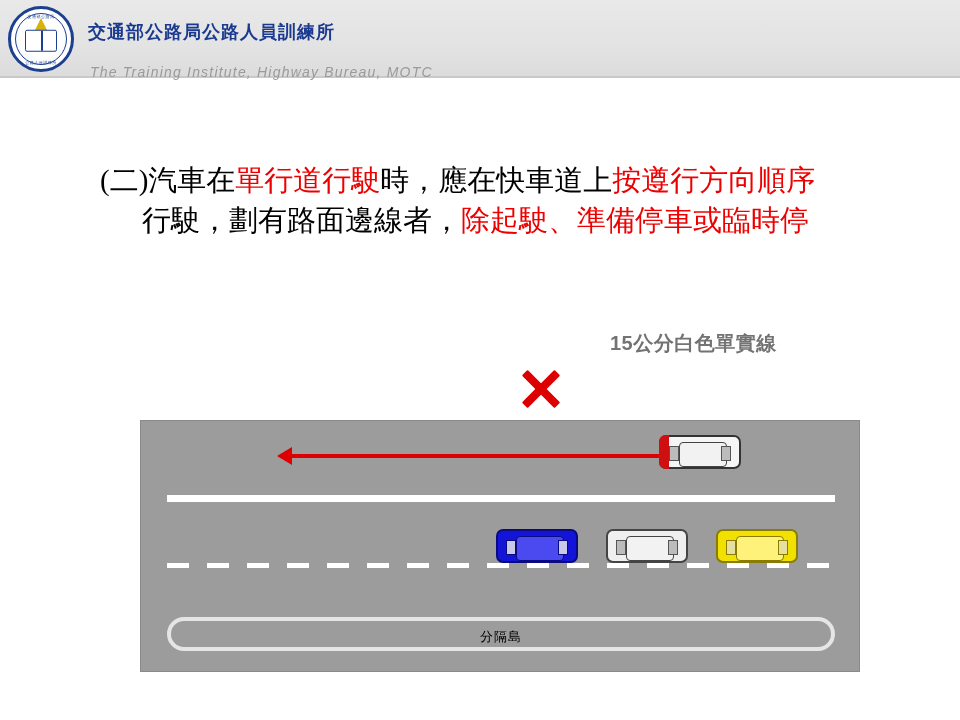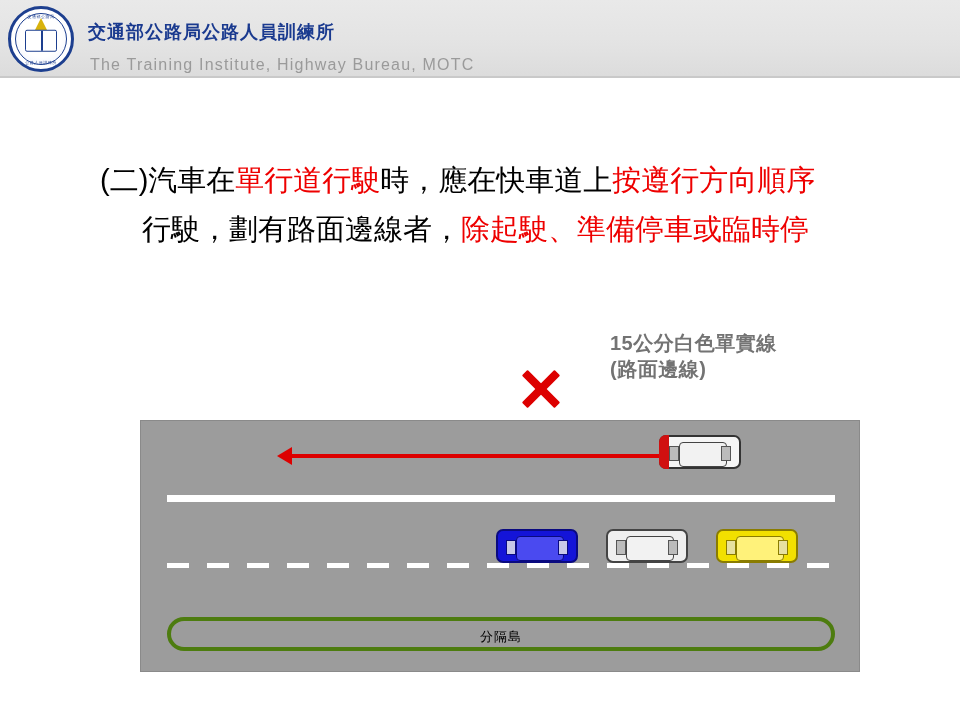--- a/index.html
+++ b/index.html
@@ -82,37 +82,39 @@
   .header-title {
     position: absolute;
     left: 88px; top: 20px;
     font-size: 18px;
     font-weight: bold;
     color: #1a3a8f;
     letter-spacing: 1px;
   }
   .header-sub {
     position: absolute;
-    left: 90px; top: 56px;
-    font-size: 16px;
+    left: 90px; top: 64px;
+    font-size: 14px;
     color: #9a9a9a;
     letter-spacing: 1.2px;
+    font-style: italic;
   }
 
   
   .para {
     position: absolute;
     left: 100px; top: 160px;
     width: 810px;
     font-size: 29px;
     line-height: 40px;
     color: #000000;
     text-indent: 0;
-  }
-  .para .l2, .para .l3 { display: block; padding-left: 42px; margin-top: 9px; }
+    font-family: Liberation Serif, serif;
+  }
+  .para .l2, .para .l3 { display: block; padding-left: 42px; }
   .para .l1 { display: block; }
   .red { color: #ee0000; }
   .ref {
     font-size: 17px;
     color: #000000;
   }
 
   
   .figure {
     position: absolute;
@@ -166,21 +168,21 @@
     left: 26px; top: 142px;
     width: 668px; height: 5px;
     background: repeating-linear-gradient(to right, #ffffff 0 22px, rgba(0,0,0,0) 22px 40px);
   }
   
   .island {
     position: absolute;
     left: 26px; top: 196px;
     width: 668px; height: 34px;
     background: #9c9c9c;
-    border: 4px solid #4d7c0f;
+    border: 4px solid #e5e5e5;
     border-radius: 17px;
     box-sizing: border-box;
   }
   .island-label {
     position: absolute;
     left: 0; right: 0; top: 7px;
     text-align: center;
     font-size: 13px;
     color: #000000;
     letter-spacing: 1px;
@@ -276,21 +278,20 @@
 
 <div class="para">
   <span class="l1"><span>(二)汽車在</span><span class="red">單行道行駛</span><span>時，應在快車道上</span><span class="red">按遵行方向順序</span></span>
   <span class="l2"><span>行駛，劃有路面邊線者，</span><span class="red">除起駛、準備停車或臨時停</span></span>
 </div>
 
 <div class="figure">
 
   <div class="callout">
     <div>15公分白色單實線</div>
-    <div>(路面邊線)</div>
   </div>
 
   <div class="xmark">
     <span class="a"></span>
     <span class="b"></span>
   </div>
 
   <div class="road">
 
     <div class="arrow"></div>

